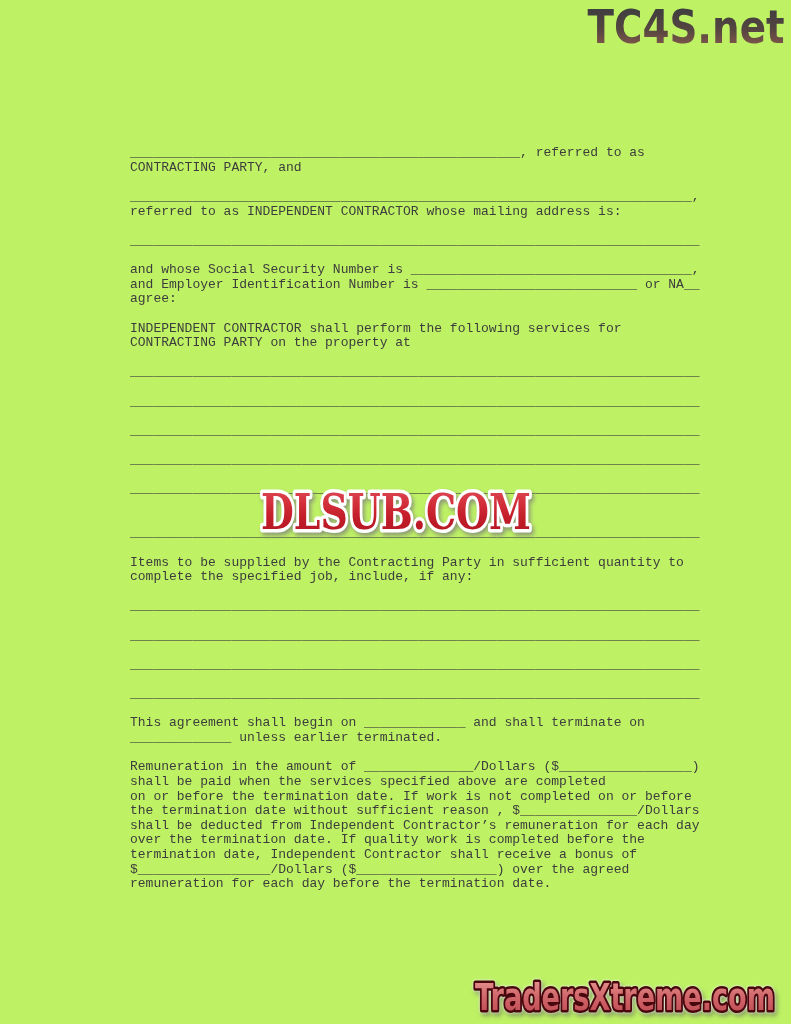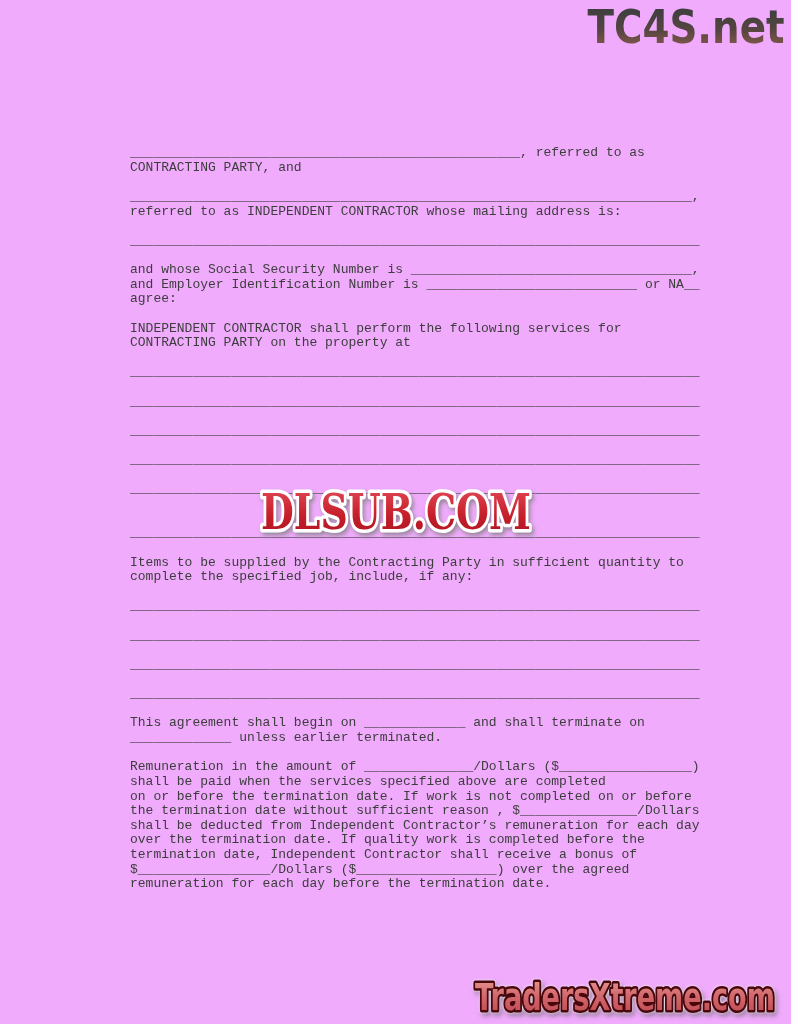--- a/index.html
+++ b/index.html
@@ -1,20 +1,20 @@
 <!DOCTYPE html>
 <html><head>
 <meta charset="utf-8">
 <style>
   html, body { margin: 0; padding: 0; background: #ffffff; }
   .page {
     position: relative;
     width: 791px;
     height: 1024px;
-    background: #f0abfc;
+    background: #bef264;
     overflow: hidden;
     font-family: "Liberation Mono", "DejaVu Sans Mono", monospace;
   }
 
   
   .doc-title {
     position: absolute;
     top: 93px;
     left: 0;
     width: 791px;

